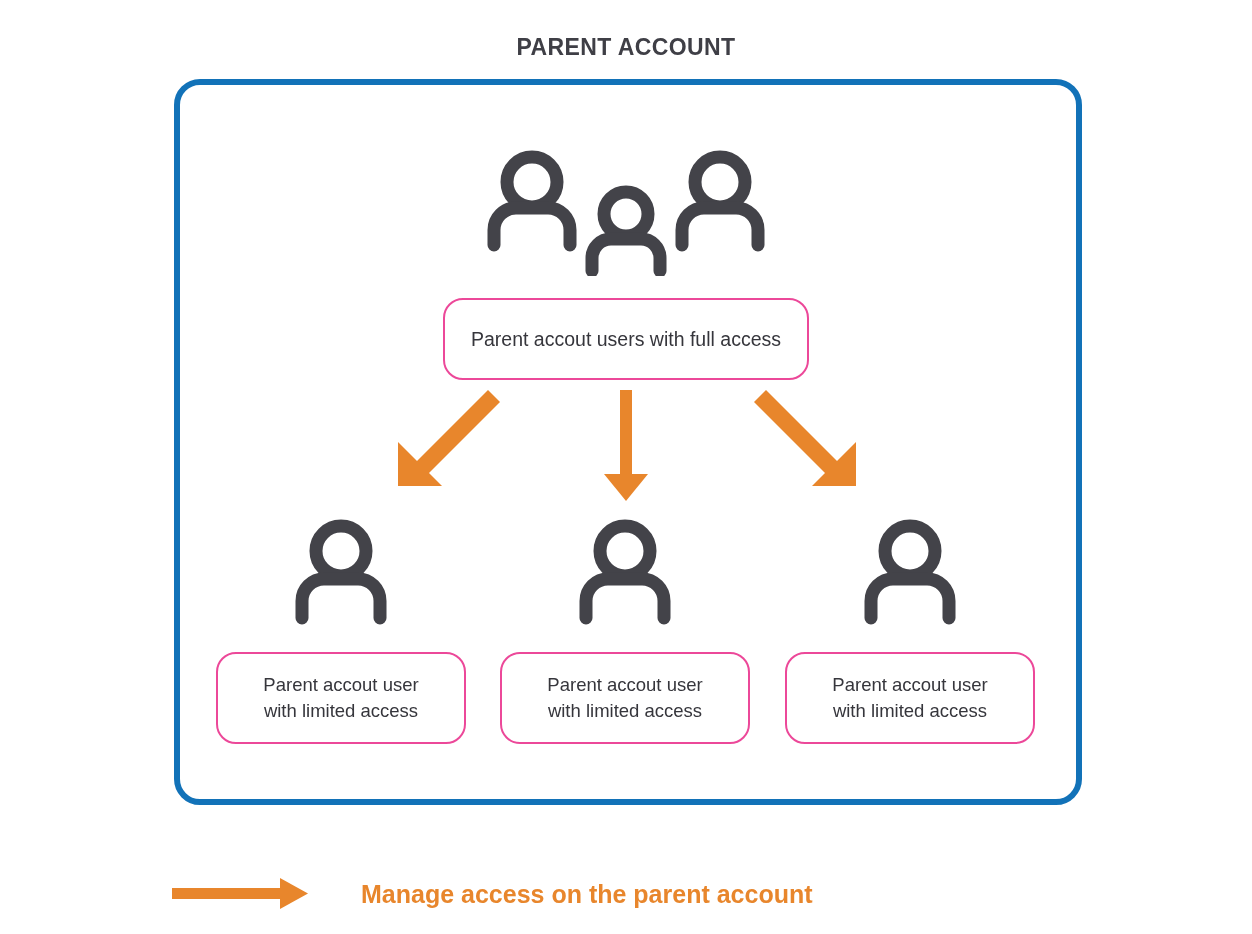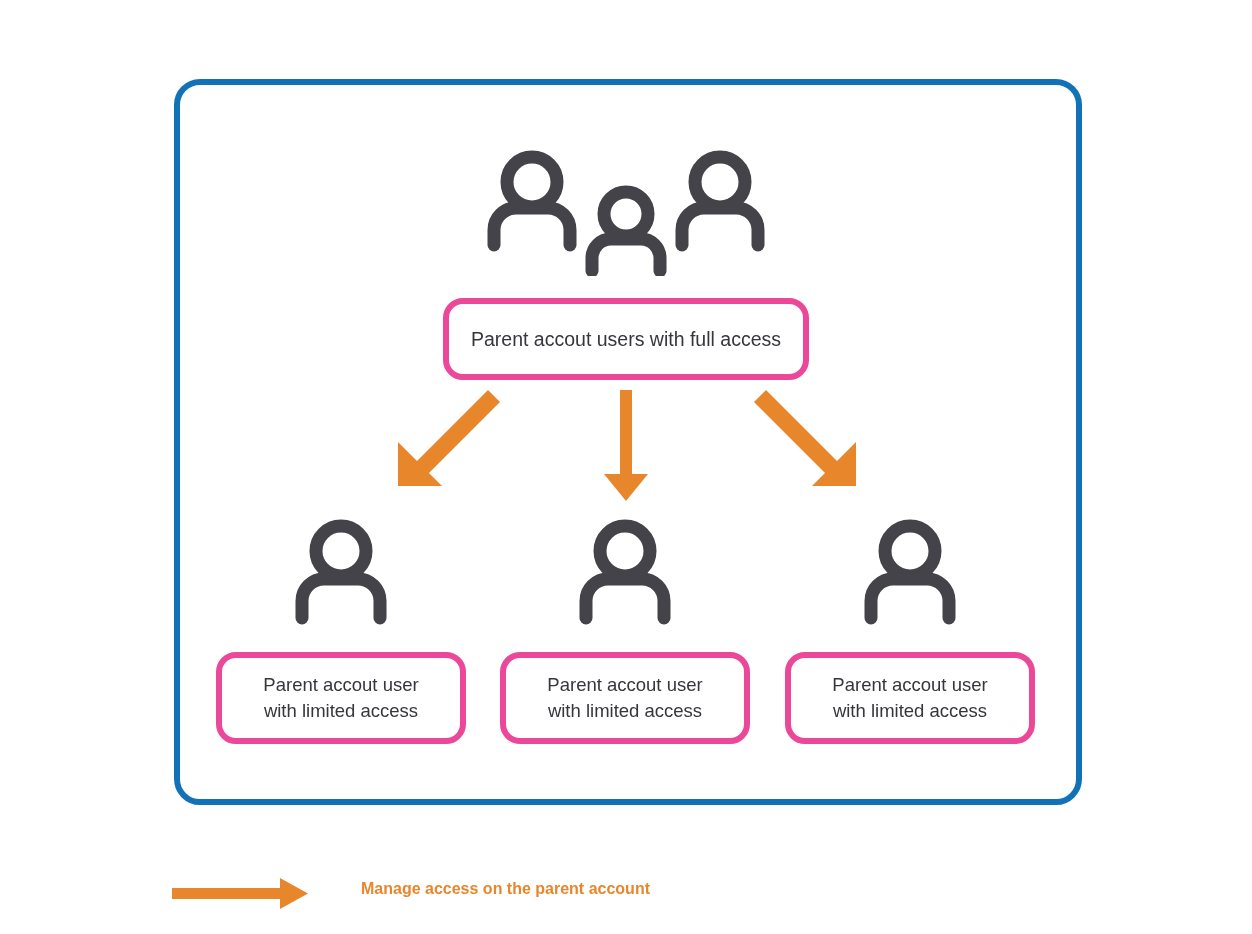--- a/index.html
+++ b/index.html
@@ -60,21 +60,21 @@
     width: 104px;
     height: 112px;
   }
   .icon-single.p1 { left: 289px; top: 517px; }
   .icon-single.p2 { left: 573px; top: 517px; }
   .icon-single.p3 { left: 858px; top: 517px; }
 
   
   .label-box {
     position: absolute;
-    border: 6px solid #ec4899;
+    border: 2px solid #ec4899;
     border-radius: 20px;
     box-sizing: border-box;
     background: #ffffff;
     display: flex;
     align-items: center;
     justify-content: center;
     text-align: center;
     color: #36363c;
     line-height: 1.38;
   }
@@ -117,31 +117,32 @@
     position: absolute;
     left: 0;
     top: 10px;
     width: 140px;
     height: 34px;
   }
   .legend-text {
     position: absolute;
     left: 189px;
     top: 14px;
-    font-size: 16px;
+    font-size: 25px;
     font-weight: bold;
     color: #e8862c;
     white-space: nowrap;
   }
 </style>
 </head>
 <body>
 
 <div class="stage">
 
+  <div class="page-title">PARENT ACCOUNT</div>
 
   <div class="blue-frame"></div>
 
   <div class="icon-group-top">
     <svg viewBox="0 0 288 132" width="288" height="132" aria-hidden="true">
       <g fill="none" stroke="#434349" stroke-width="13" stroke-linecap="round">
 
         <circle cx="50" cy="38" r="25"></circle>
         <path d="M12 101 V86 a22 22 0 0 1 22 -22 H66 a22 22 0 0 1 22 22 V101"></path>
 

